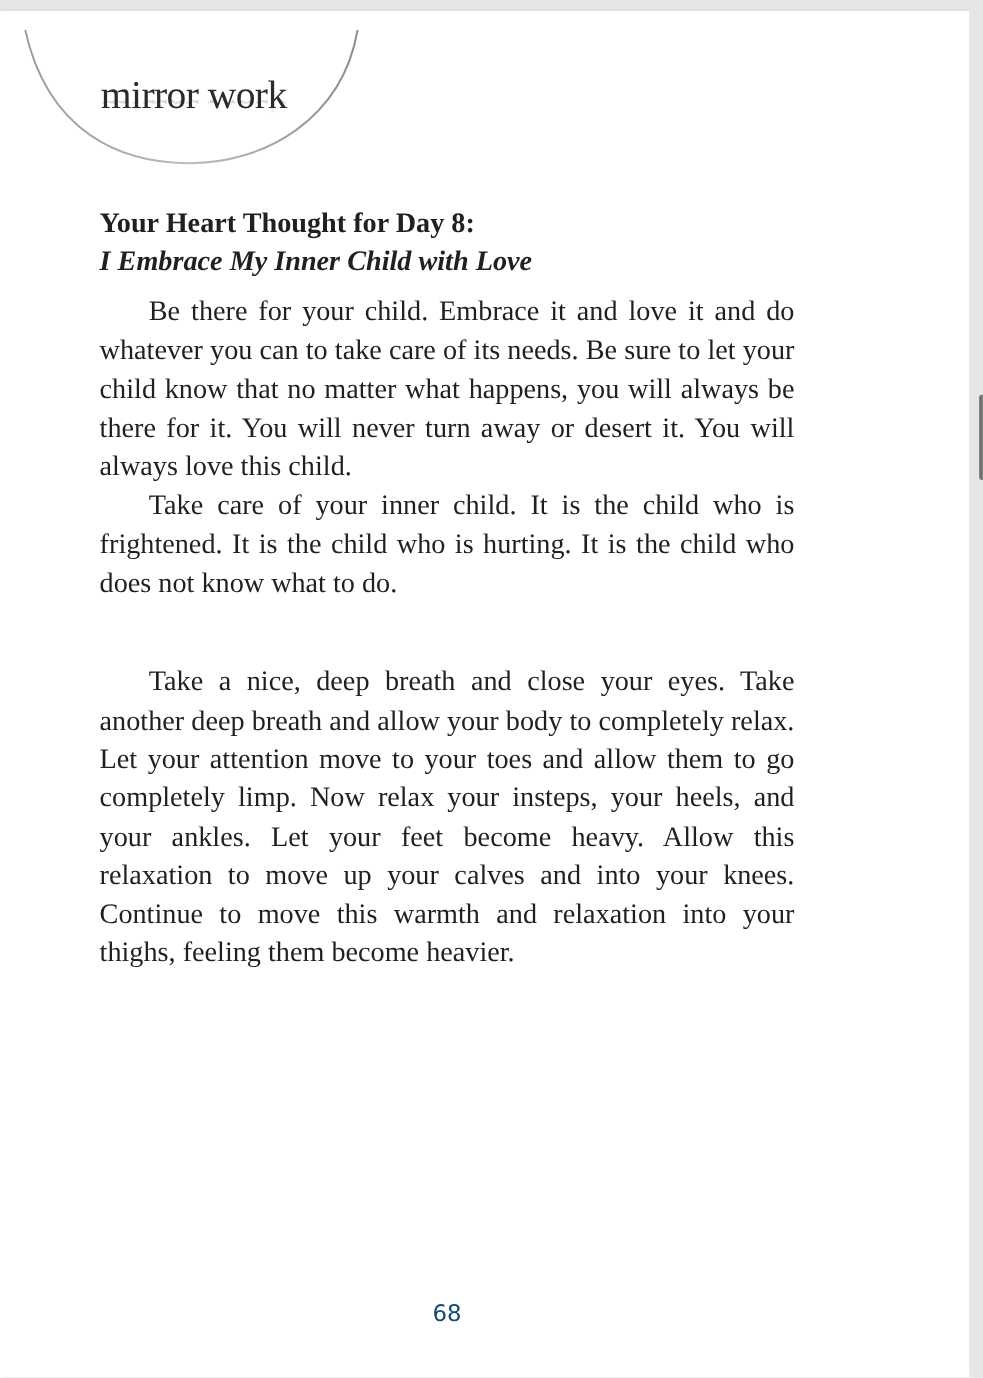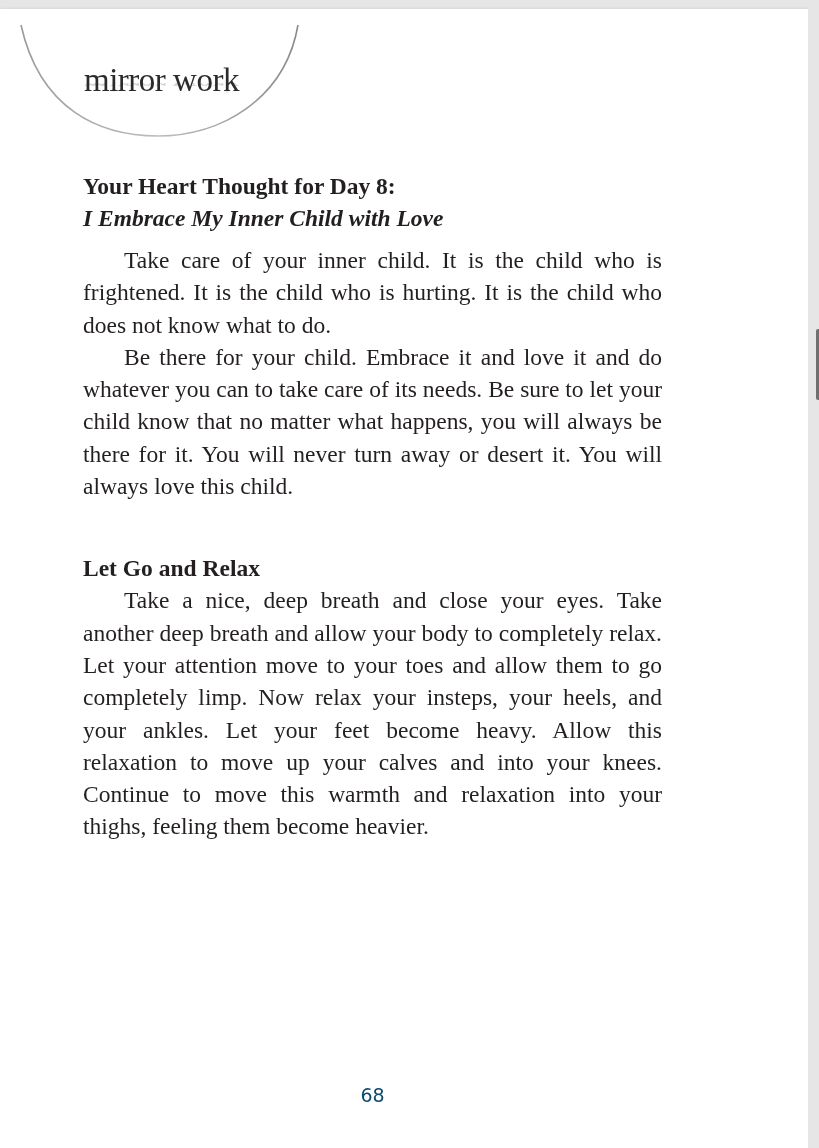--- a/index.html
+++ b/index.html
@@ -131,26 +131,25 @@
 
 <div class="header-title">mirror work</div>
 <div class="header-title-reflect">mirror work</div>
 
 <div class="content">
   <div class="heading sec1-heading">
     <div>Your Heart Thought for Day 8:</div>
     <div class="italic">I Embrace My Inner Child with Love</div>
   </div>
   <div class="sec1-body">
+    <p class="para">Be there for your child. Embrace it and love it and do whatever you can to take care of its needs. Be sure to let your child know that no matter what happens, you will always be there for it. You will never turn away or desert it. You will always love this child.</p>
     <p class="para">Take care of your inner child. It is the child who is frightened. It is the child who is hurting. It is the child who does not know what to do.</p>
-    <p class="para">Be there for your child. Embrace it and love it and do whatever you can to take care of its needs. Be sure to let your child know that no matter what happens, you will always be there for it. You will never turn away or desert it. You will always love this child.</p>
   </div>
 
   <div class="heading sec2-heading">
-    <div>Let Go and Relax</div>
   </div>
   <div class="sec2-body">
     <p class="para">Take a nice, deep breath and close your eyes. Take another deep breath and allow your body to com­pletely relax. Let your attention move to your toes and allow them to go completely limp. Now relax your insteps, your heels, and your ankles. Let your feet become heavy. Allow this relaxation to move up your calves and into your knees. Continue to move this warmth and relaxation into your thighs, feeling them become heavier.</p>
   </div>
 </div>
 
 <div class="page-number">68</div>
 
 <div class="scroll-track"></div>
 <div class="scroll-thumb"></div>

